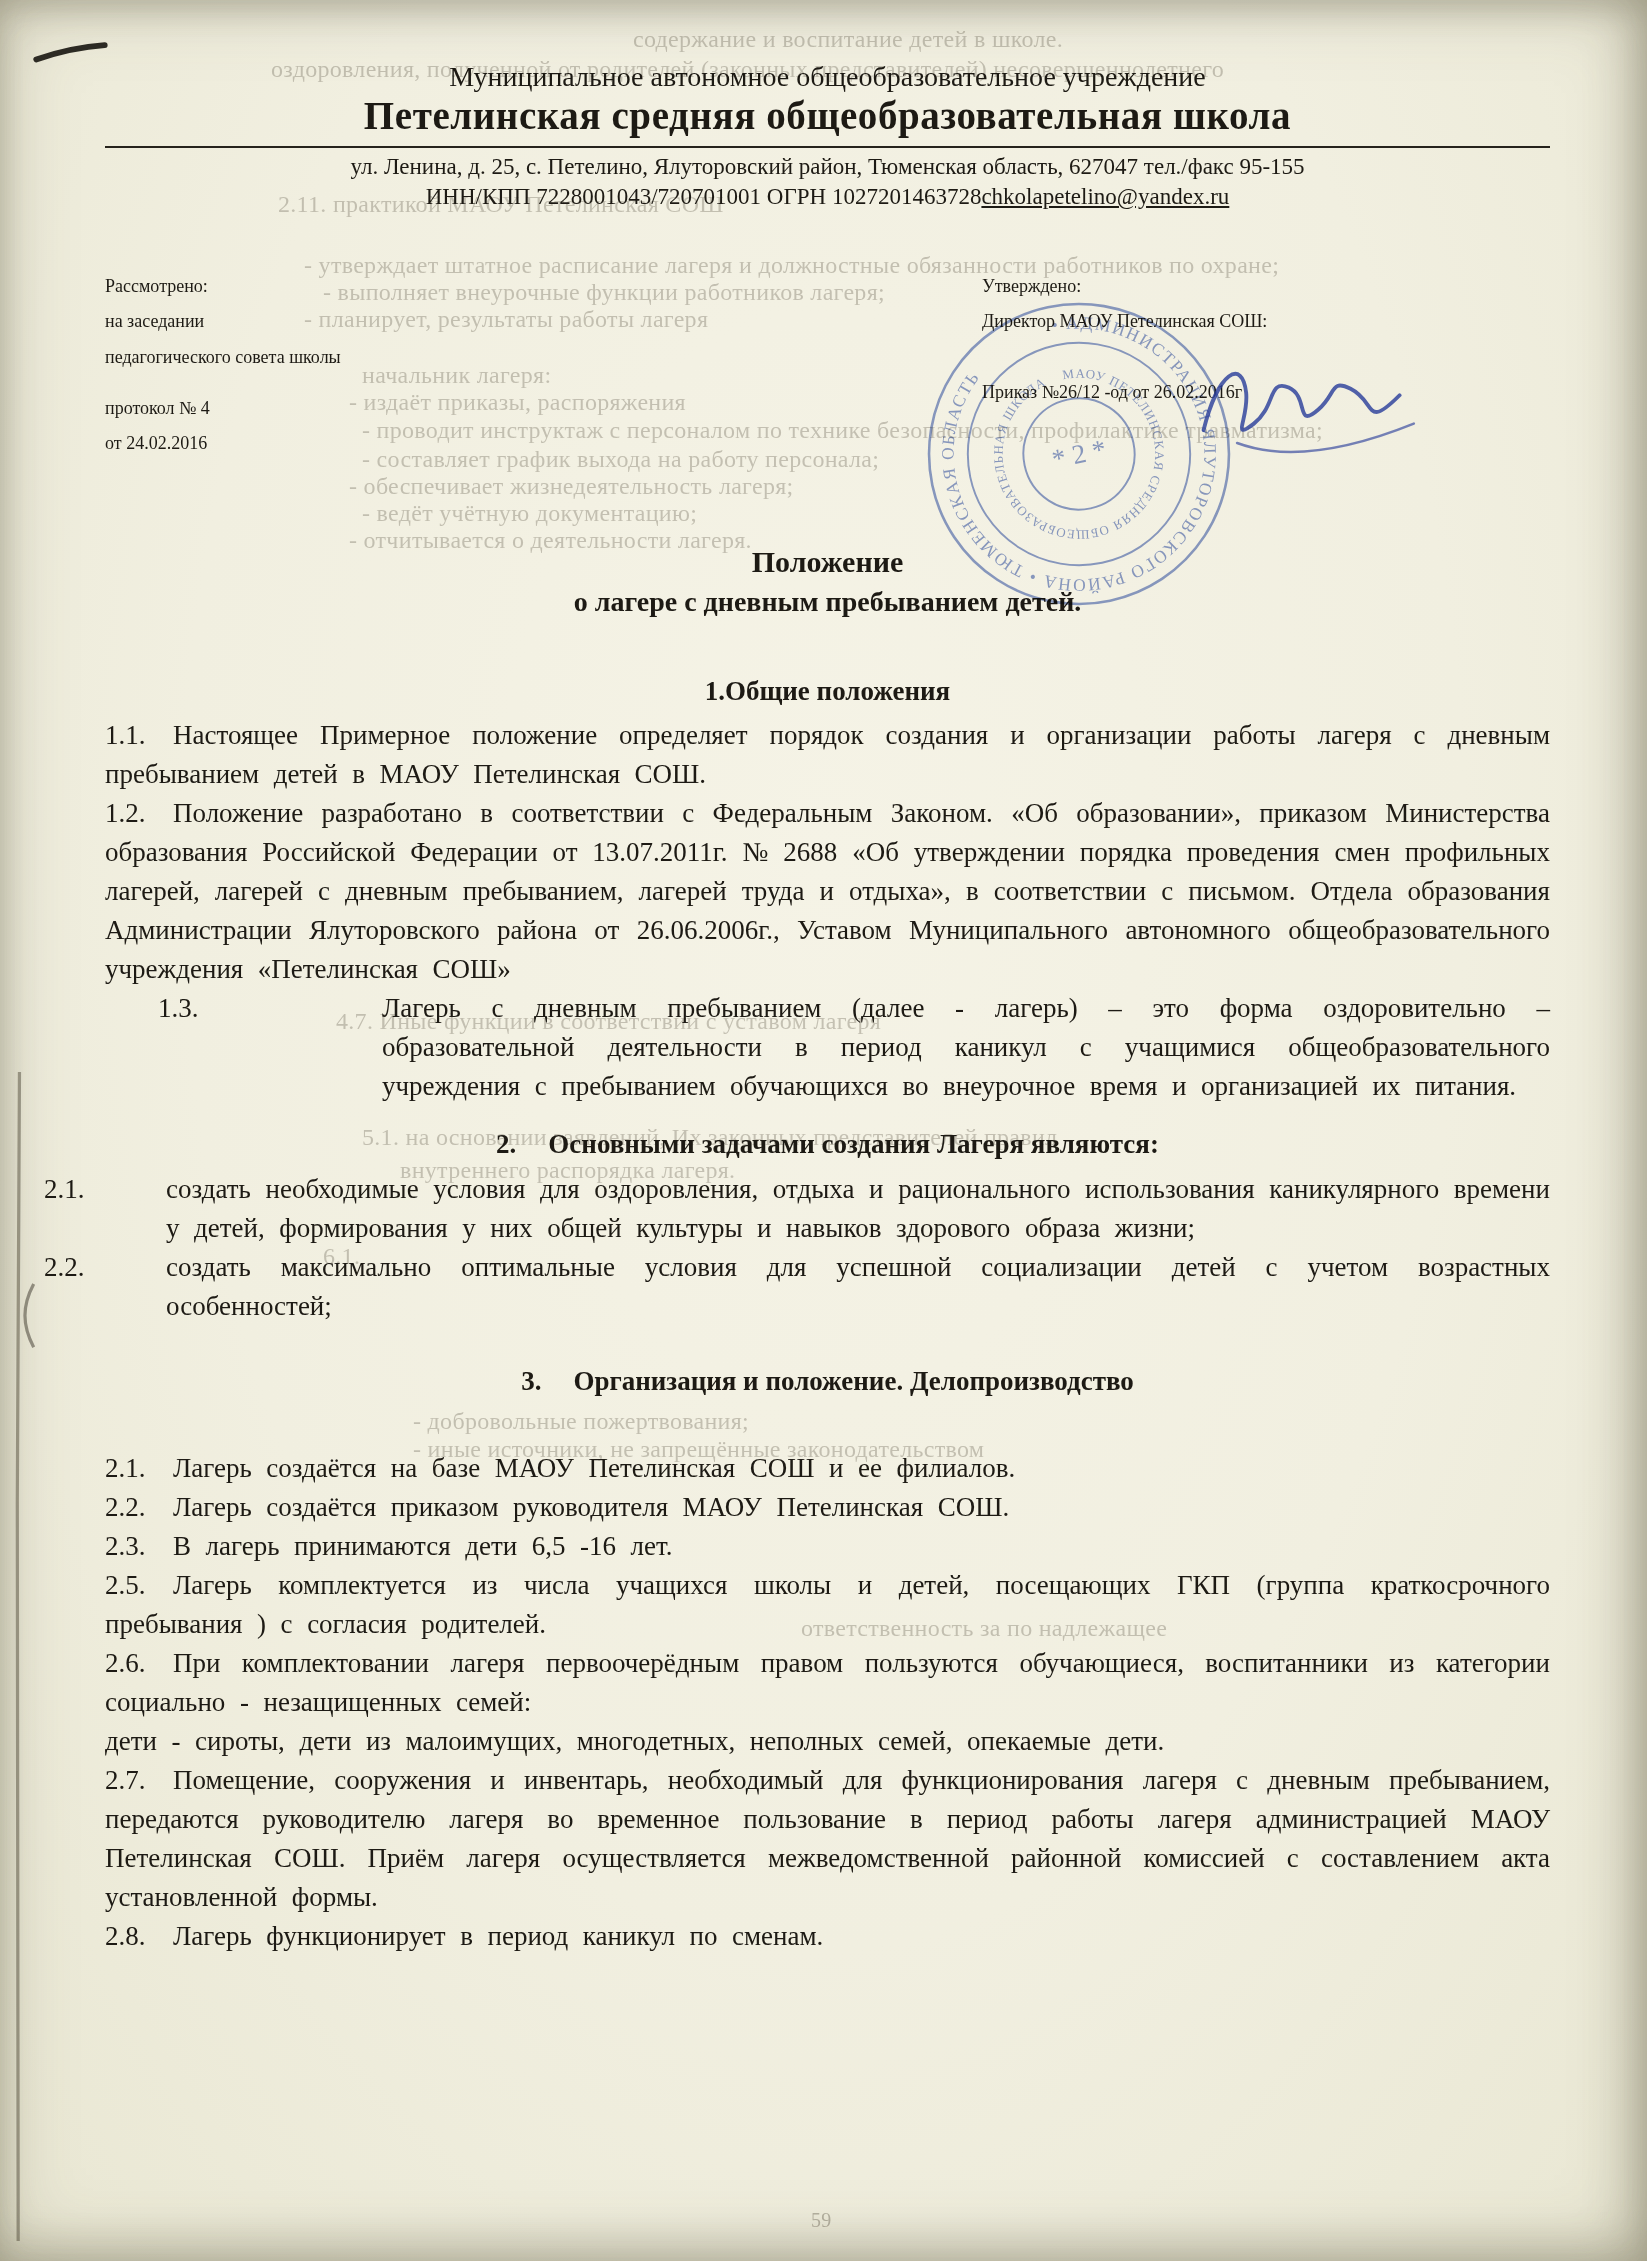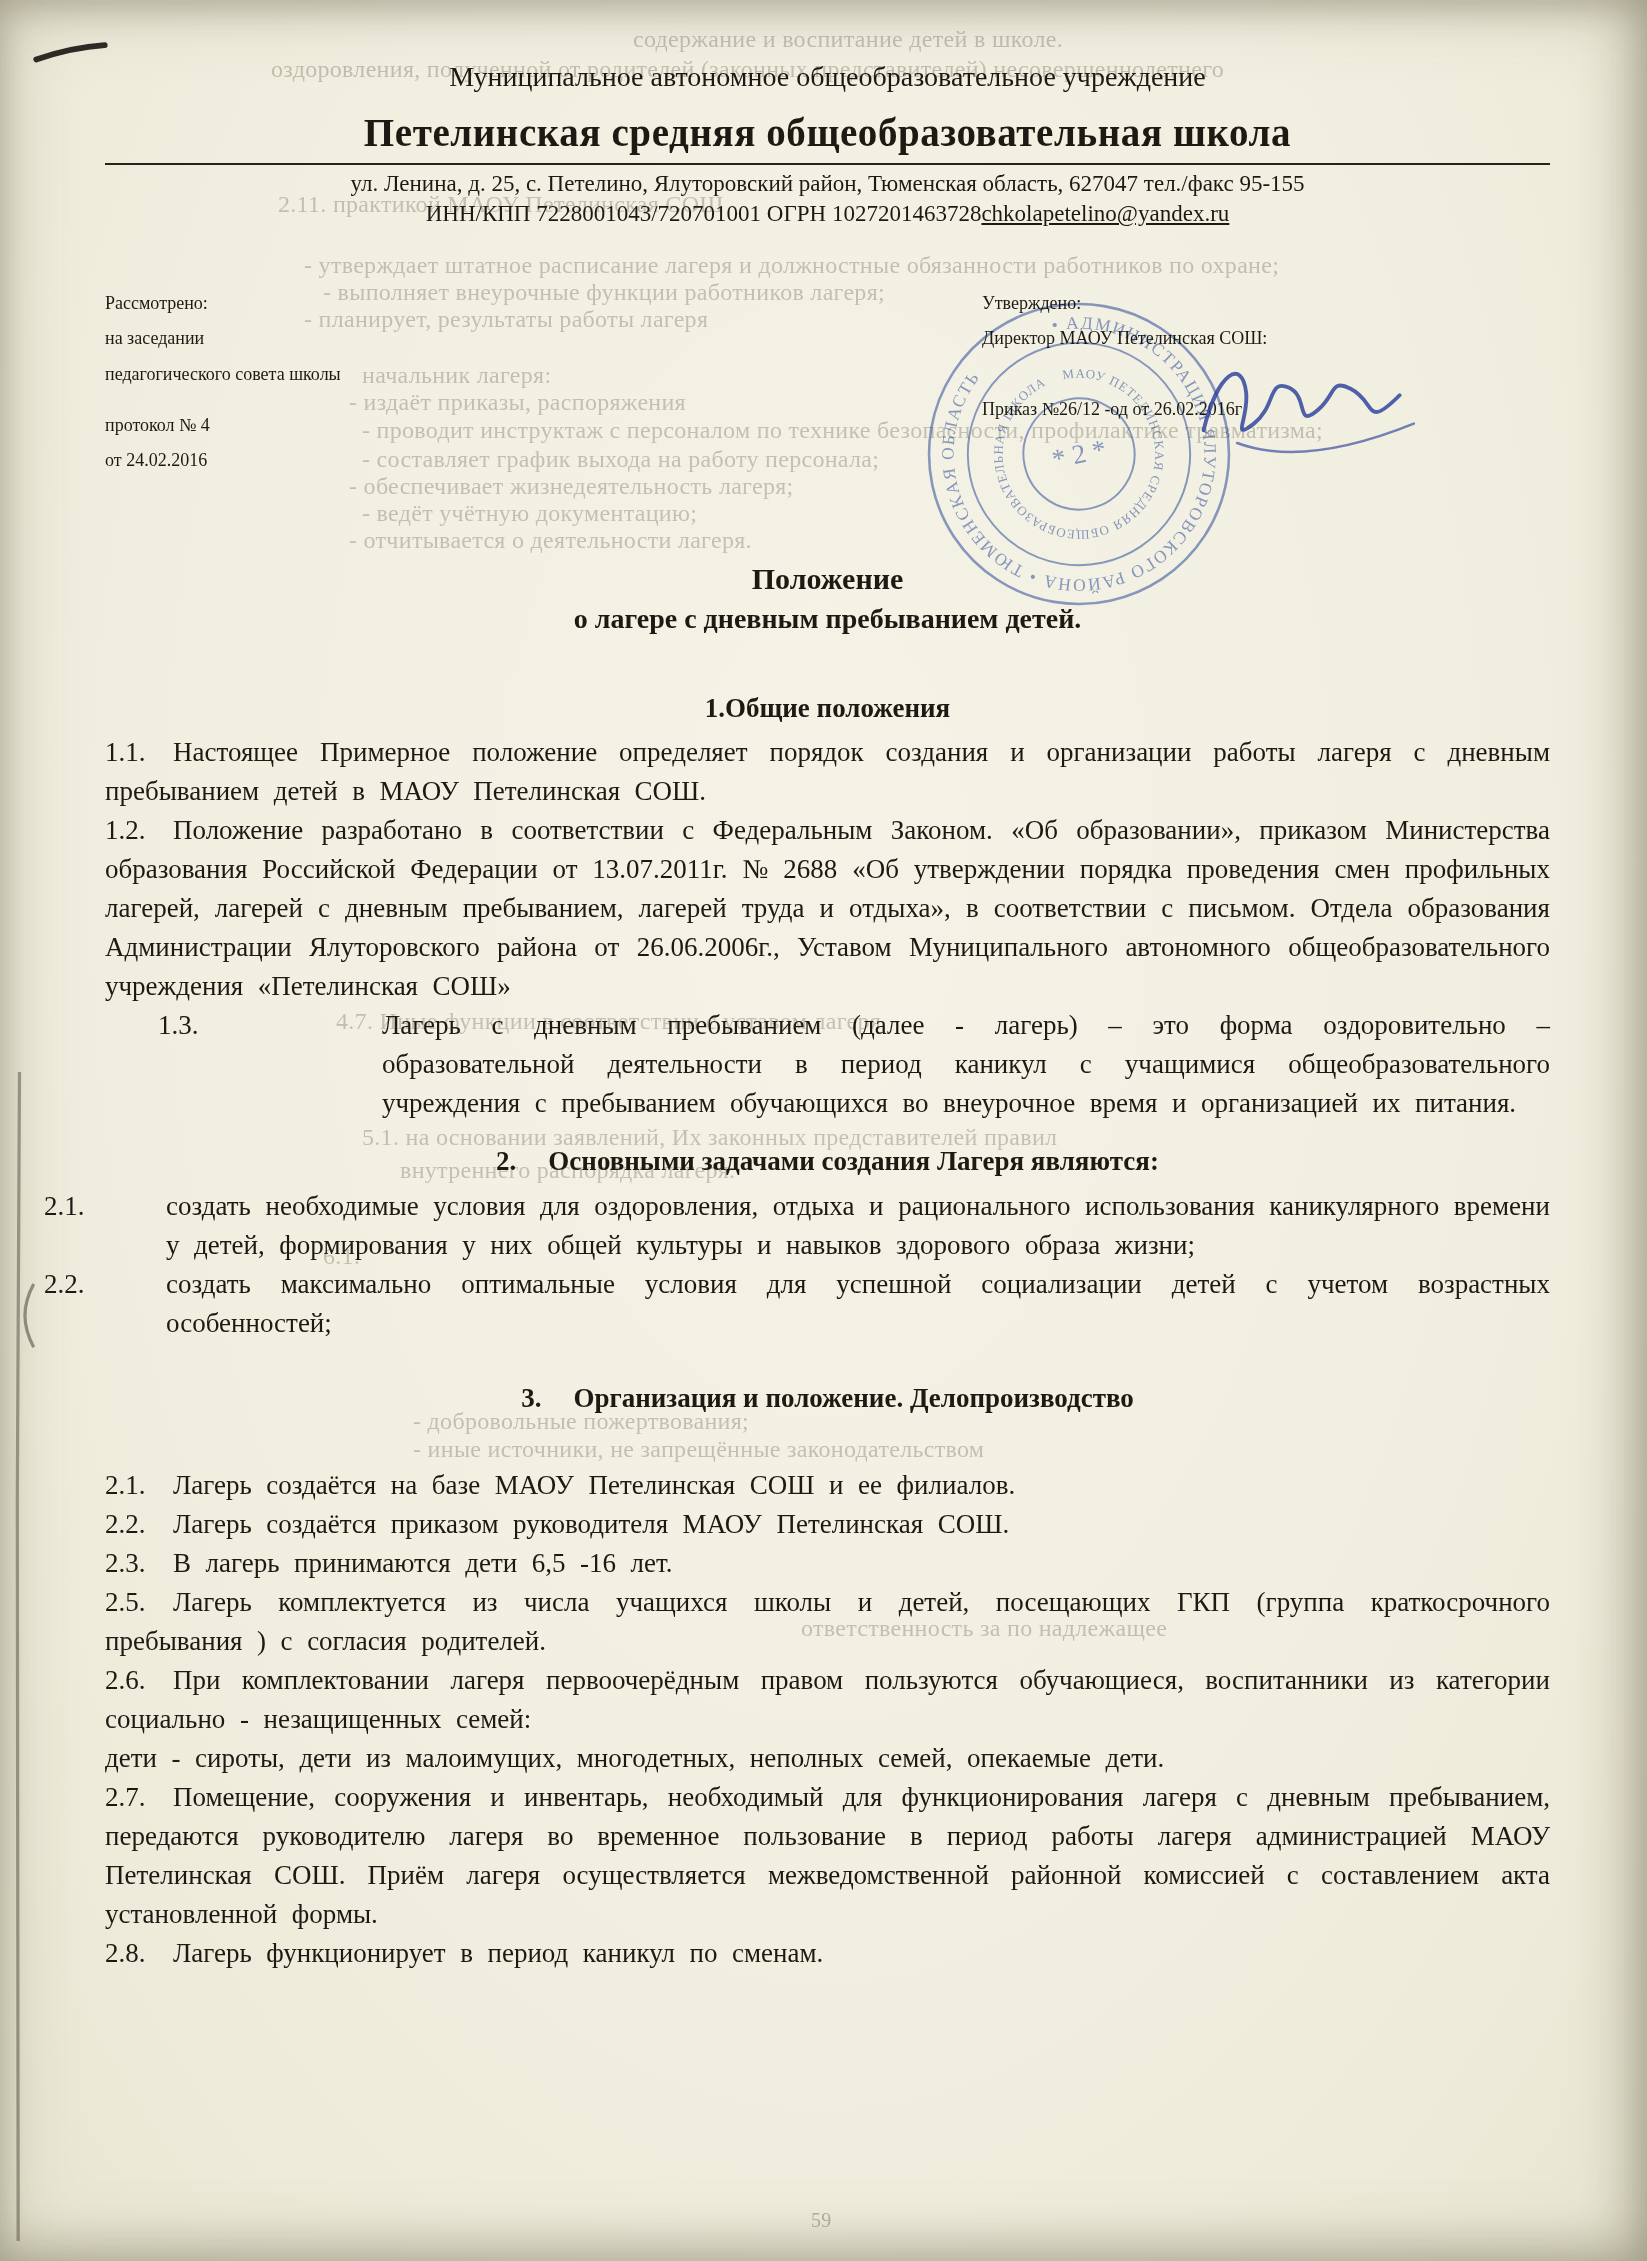--- a/index.html
+++ b/index.html
@@ -7,21 +7,21 @@
     position:relative;width:1647px;height:2261px;overflow:hidden;
     background:radial-gradient(ellipse at 50% 38%, #f5f3e6 0%, #f1efe0 55%, #e9e7d3 100%);
     font-family:"Liberation Serif","DejaVu Serif",serif;color:#1d1a14;
   }
   .page::after{content:"";position:absolute;inset:0;z-index:7;pointer-events:none;
     box-shadow:inset 0 0 78px rgba(88,82,58,.26), inset -22px 0 45px rgba(88,82,58,.17),
                inset 0 -18px 39px rgba(88,82,58,.14), inset 0 11.6px 26px rgba(88,82,58,.14);}
   .content{position:relative;z-index:2;padding:61px 97px 0 105px;}
   .c{text-align:center;}
   .org{font-size:28px;}
-  .school{font-size:39px;font-weight:bold;margin-top:17px;letter-spacing:0.6px;}
+  .school{font-size:39px;font-weight:bold;margin-top:0;letter-spacing:0.6px;}
   .rule{border-top:2.6px solid #26231c;margin-top:7.8px;}
   .addr{font-size:23px;margin-top:6.5px;}
   .inn{font-size:23px;margin-top:3.9px;}
   .email{text-decoration:underline;color:inherit;cursor:pointer;}
   .approval{display:flex;justify-content:space-between;margin-top:59px;font-size:18px;line-height:34px;}
   .appr-left div,.appr-right div{margin-bottom:1.3px;}
   .gap-top{margin-top:17px;}
   .appr-right{width:568px;}
   .appr-right .order{margin-top:37px;}
   .title{margin-top:84px;font-size:30px;font-weight:bold;text-align:center;}

